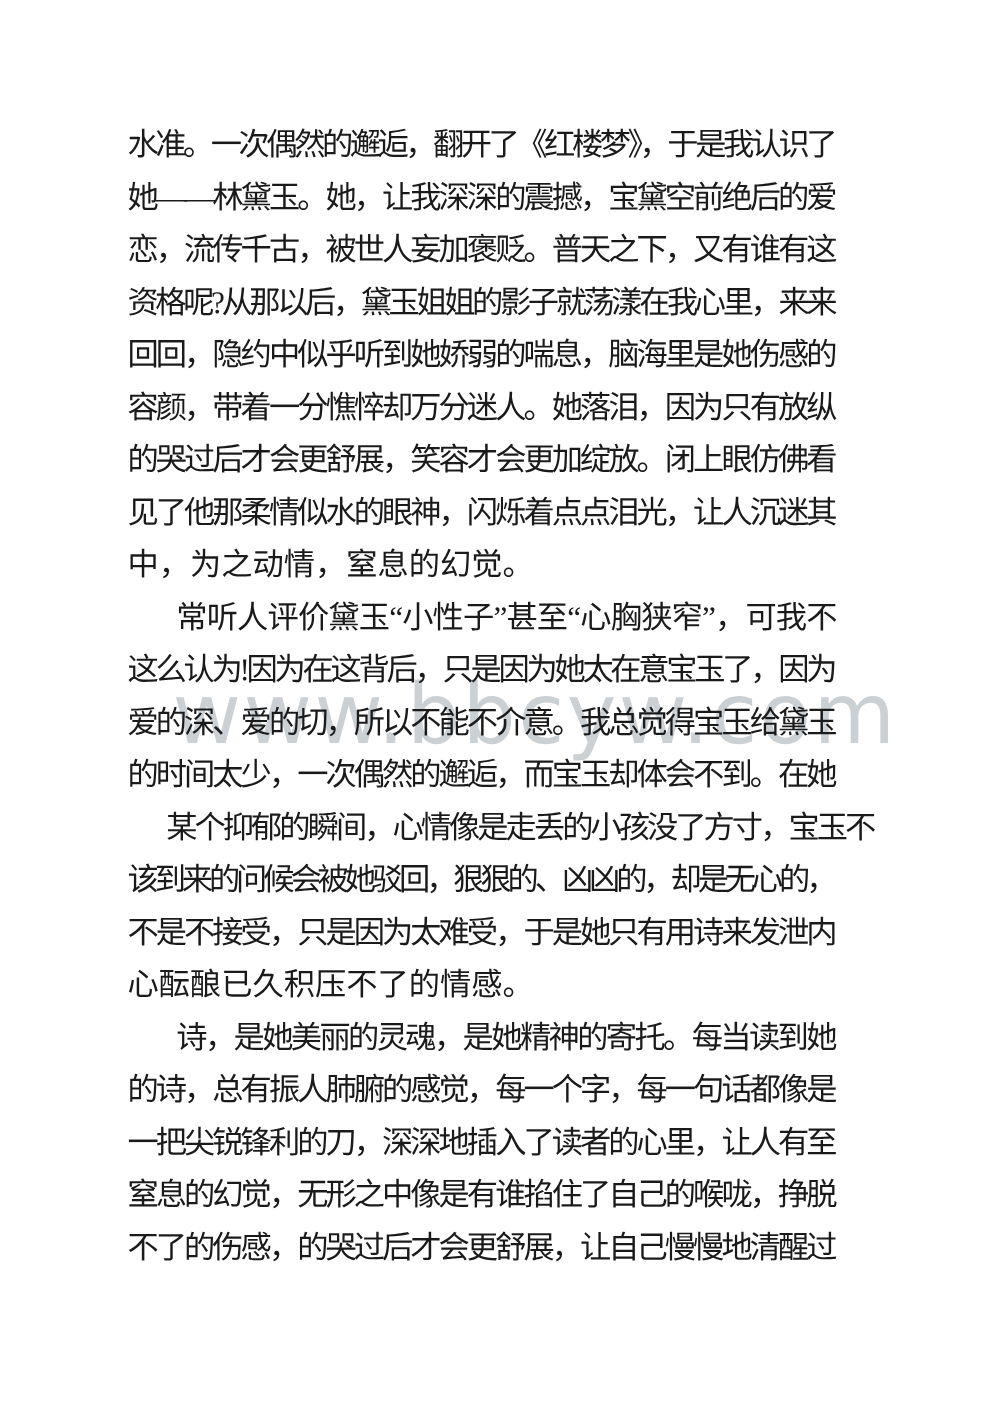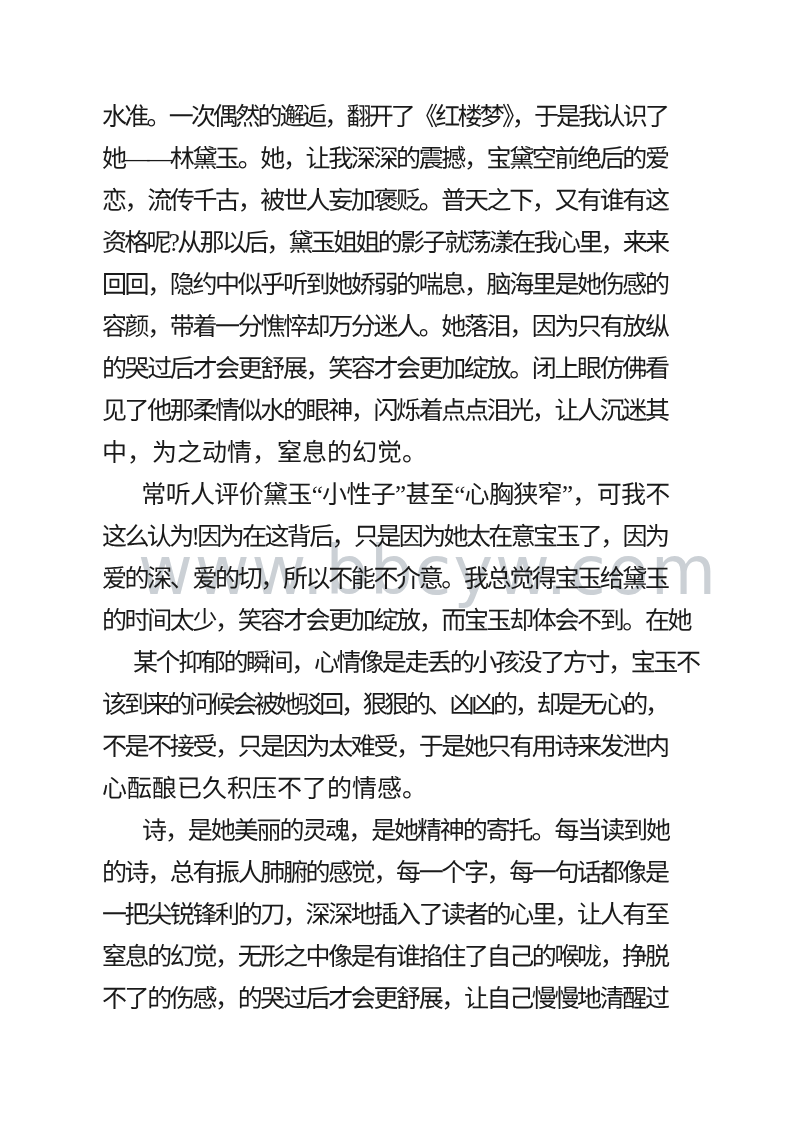--- a/index.html
+++ b/index.html
@@ -37,21 +37,20 @@
   }
   .line {
     height: 42px;
     line-height: 42px;
     font-size: 25px;
     white-space: nowrap;
     overflow: visible;
   }
   .line.indent {
     padding-left: 39px;
-    text-align: center;
   }
   .line span {
     display: inline-block;
     white-space: nowrap;
   }
 </style>
 </head>
 <body>
 
 <div class="page">
@@ -62,21 +61,21 @@
       <div class="line"><span style="letter-spacing: -2.37565px;">恋，流传千古，被世人妄加褒贬。普天之下，又有谁有这</span></div>
       <div class="line"><span style="letter-spacing: -2.72438px;">资格呢?从那以后，黛玉姐姐的影子就荡漾在我心里，来来</span></div>
       <div class="line"><span style="letter-spacing: -2.37565px; text-align: center;">回回，隐约中似乎听到她娇弱的喘息，脑海里是她伤感的</span></div>
       <div class="line"><span style="letter-spacing: -2.37565px;">容颜，带着一分憔悴却万分迷人。她落泪，因为只有放纵</span></div>
       <div class="line"><span style="letter-spacing: -2.37565px; text-align: right;">的哭过后才会更舒展，笑容才会更加绽放。闭上眼仿佛看</span></div>
       <div class="line"><span style="letter-spacing: -2.37565px;">见了他那柔情似水的眼神，闪烁着点点泪光，让人沉迷其</span></div>
       <div class="line"><span>中，为之动情，窒息的幻觉。</span></div>
       <div class="line indent"><span style="letter-spacing: -0.669158px;">常听人评价黛玉“小性子”甚至“心胸狭窄”，可我不</span></div>
       <div class="line"><span style="letter-spacing: -2.61313px;">这么认为!因为在这背后，只是因为她太在意宝玉了，因为</span></div>
       <div class="line"><span style="letter-spacing: -2.37565px;">爱的深、爱的切，所以不能不介意。我总觉得宝玉给黛玉</span></div>
-      <div class="line"><span style="letter-spacing: -2.37565px;">的时间太少，笑容才会更加绽放，而宝玉却体会不到。在她</span></div>
+      <div class="line"><span style="letter-spacing: -2.37565px;">的时间太少，一次偶然的邂逅，而宝玉却体会不到。在她</span></div>
       <div class="line"><span style="letter-spacing: -2.37565px; margin-left: 31px;">某个抑郁的瞬间，心情像是走丢的小孩没了方寸，宝玉不</span></div>
       <div class="line"><span style="letter-spacing: -3.28063px;">该到来的问候会被她驳回，狠狠的、凶凶的，却是无心的，</span></div>
       <div class="line"><span style="letter-spacing: -2.37565px;">不是不接受，只是因为太难受，于是她只有用诗来发泄内</span></div>
       <div class="line"><span>心酝酿已久积压不了的情感。</span></div>
       <div class="line indent"><span style="letter-spacing: -2.09162px;">诗，是她美丽的灵魂，是她精神的寄托。每当读到她</span></div>
       <div class="line"><span style="letter-spacing: -2.37565px;">的诗，总有振人肺腑的感觉，每一个字，每一句话都像是</span></div>
       <div class="line"><span style="letter-spacing: -2.37565px;">一把尖锐锋利的刀，深深地插入了读者的心里，让人有至</span></div>
       <div class="line"><span style="letter-spacing: -2.37565px;">窒息的幻觉，无形之中像是有谁掐住了自己的喉咙，挣脱</span></div>
       <div class="line"><span style="letter-spacing: -2.37565px;">不了的伤感，的哭过后才会更舒展，让自己慢慢地清醒过</span></div>
     </div>

